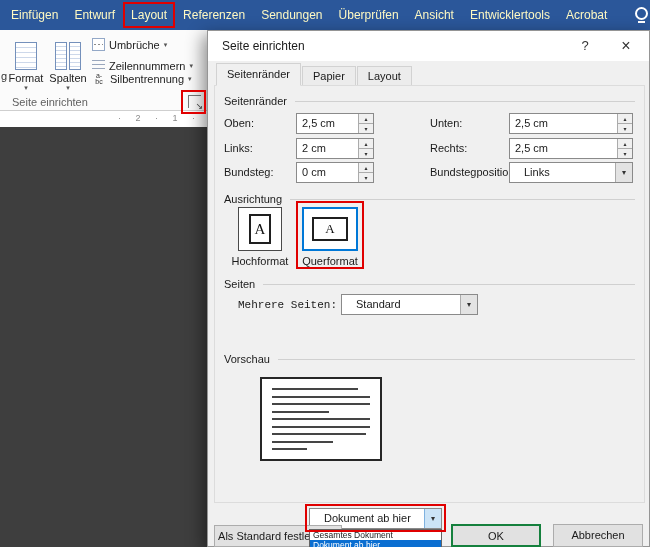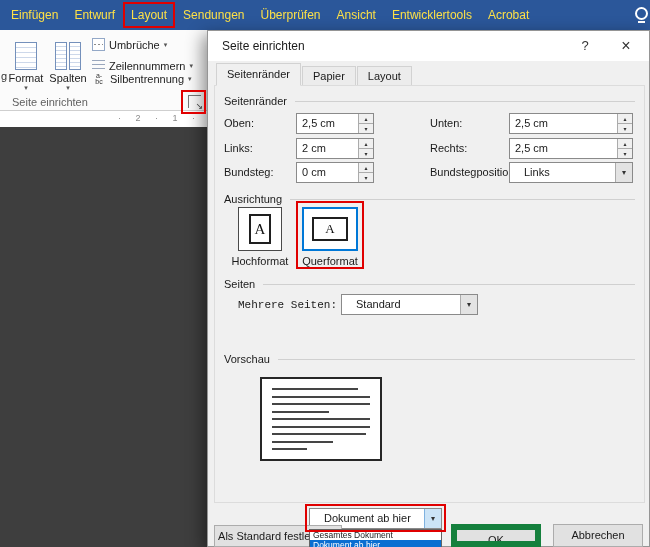--- a/index.html
+++ b/index.html
@@ -2,21 +2,21 @@
 <html><head>
 <meta charset="utf-8">
 <style>
   * { margin:0; padding:0; box-sizing:border-box; }
   body { font-family:"Liberation Sans", sans-serif; }
   #screen { position:relative; width:650px; height:547px; overflow:hidden; background:#3e3e3e; }
 
   
   .topbar { position:absolute; left:0; top:0; width:650px; height:30px; background:#2b579a;
             display:flex; align-items:stretch; padding-left:3px; }
-  .rtab { position:relative; color:#fde047; font-size:12px; line-height:30px; padding:0 8px; white-space:nowrap; }
+  .rtab { position:relative; color:#fef9c3; font-size:12px; line-height:30px; padding:0 8px; white-space:nowrap; }
   .rtab .annot { position:absolute; left:0; top:2px; right:0; bottom:2px; border:2px solid #e00000; pointer-events:none; }
   .lightbulb { position:absolute; right:2px; top:7px; width:13px; height:13px; border:2px solid #fff; border-radius:50%; }
   .lightbulb::after { content:""; position:absolute; left:1px; right:1px; bottom:-5px; height:2px; background:#fff; }
 
   
   .ribbon { position:absolute; left:0; top:30px; width:650px; height:81px; background:#fbfbfb; border-bottom:1px solid #cfcfcf; }
   .frag { position:absolute; left:1px; top:40px; font-size:11px; color:#333; }
   .bigbtn { position:absolute; top:12px; width:42px; text-align:center; }
   #btn-format { left:5px; } #btn-spalten { left:47px; }
   .icon-format { width:22px; height:28px; margin:0 auto;
@@ -103,34 +103,35 @@
   #apply-label { left:16px; top:480px; }
   #combo-apply { left:101px; top:477px; width:133px; }
   .annot-apply { position:absolute; left:97px; top:473px; width:141px; height:28px; border:2px solid #e00000; z-index:9; }
   .droplist { position:absolute; left:101px; top:498px; width:133px; background:#fff; border:1px solid #646464; z-index:8; }
   .dropitem { font-size:8.5px; line-height:10px; height:10px; padding-left:3px; white-space:nowrap; overflow:hidden; }
   .dropitem.selected { background:#0a6ed1; color:#fff; }
 
   .btn { position:absolute; height:23px; background:#e1e1e1; border:1px solid #acacac; font-size:11px;
          text-align:center; line-height:20px; white-space:nowrap; overflow:hidden; }
   #btn-default { left:6px; top:494px; width:128px; height:22px; }
-  #btn-ok { left:243px; top:493px; width:90px; border:6px solid #15803d; }
+  #btn-ok { left:243px; top:493px; width:90px; border:2px solid #15803d; }
   #btn-cancel { left:345px; top:493px; width:90px; }
 </style>
 </head>
 <body>
 
 <div id="screen">
 
   <div class="topbar">
     <div class="rtab">Einfügen</div>
     <div class="rtab">Entwurf</div>
     <div class="rtab"><span>Layout</span>
       <div class="annot"></div>
     </div>
+    <div class="rtab">Referenzen</div>
     <div class="rtab">Sendungen</div>
     <div class="rtab">Überprüfen</div>
     <div class="rtab">Ansicht</div>
     <div class="rtab">Entwicklertools</div>
     <div class="rtab">Acrobat</div>
     <div class="lightbulb"></div>
   </div>
 
   <div class="ribbon">
     <div class="frag">g</div>

